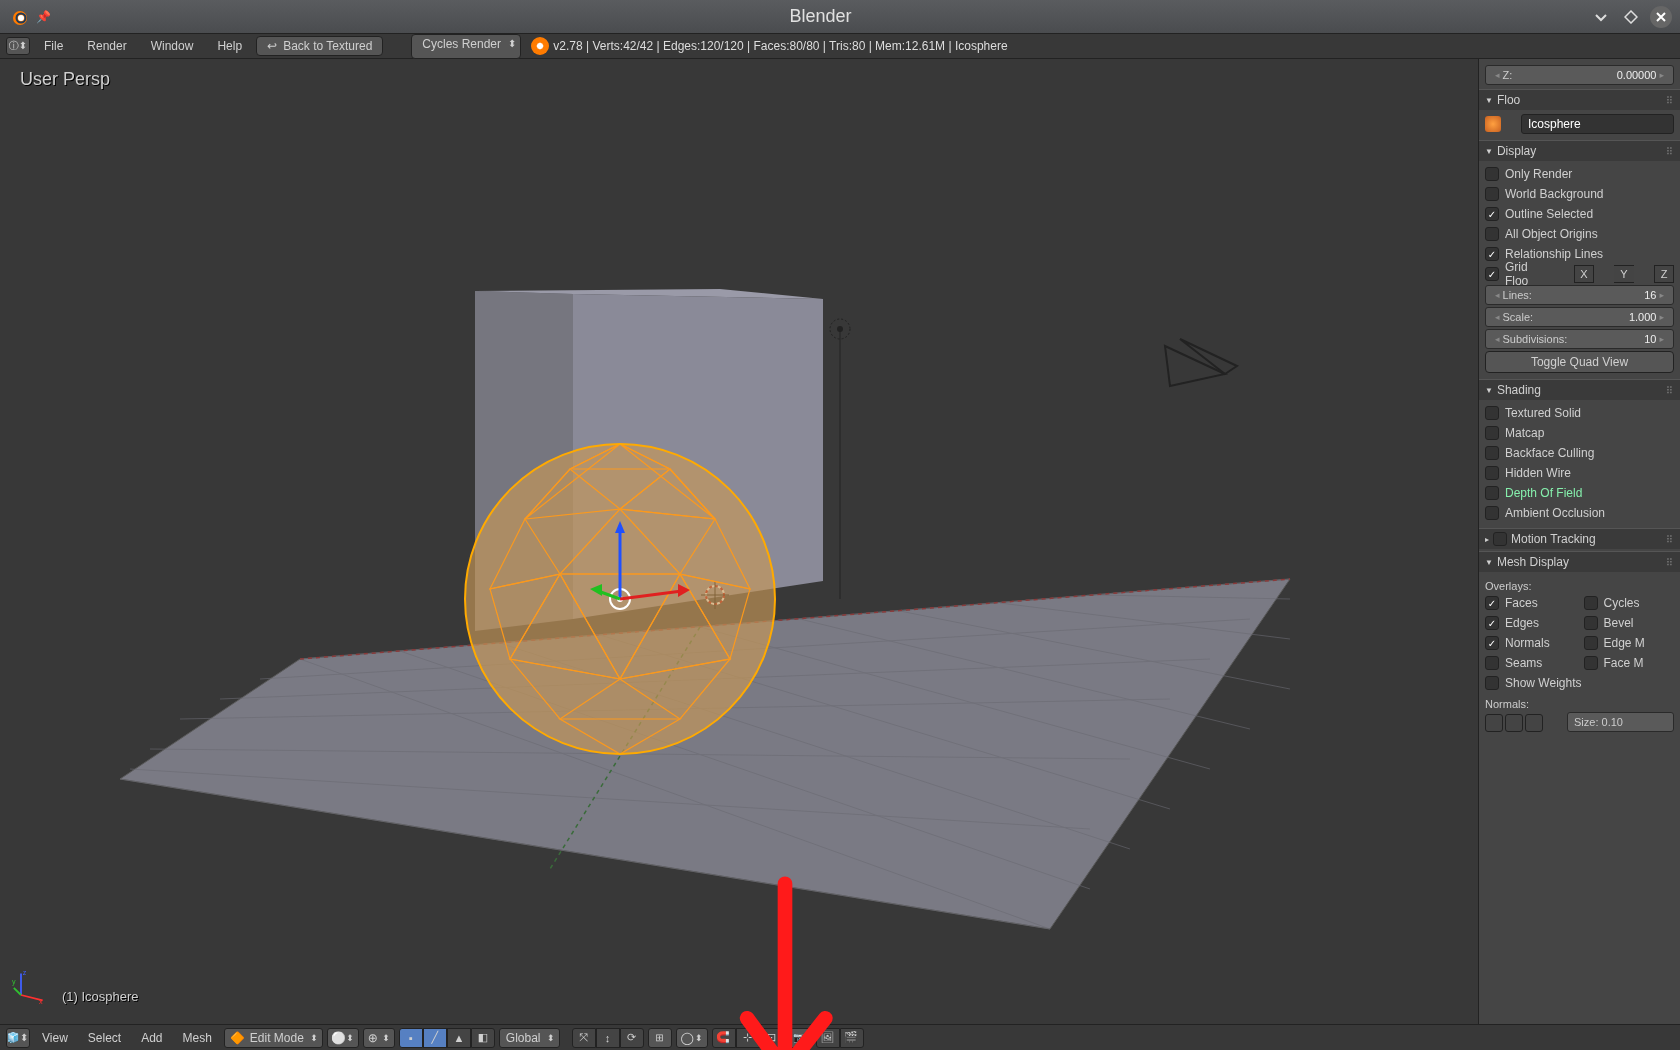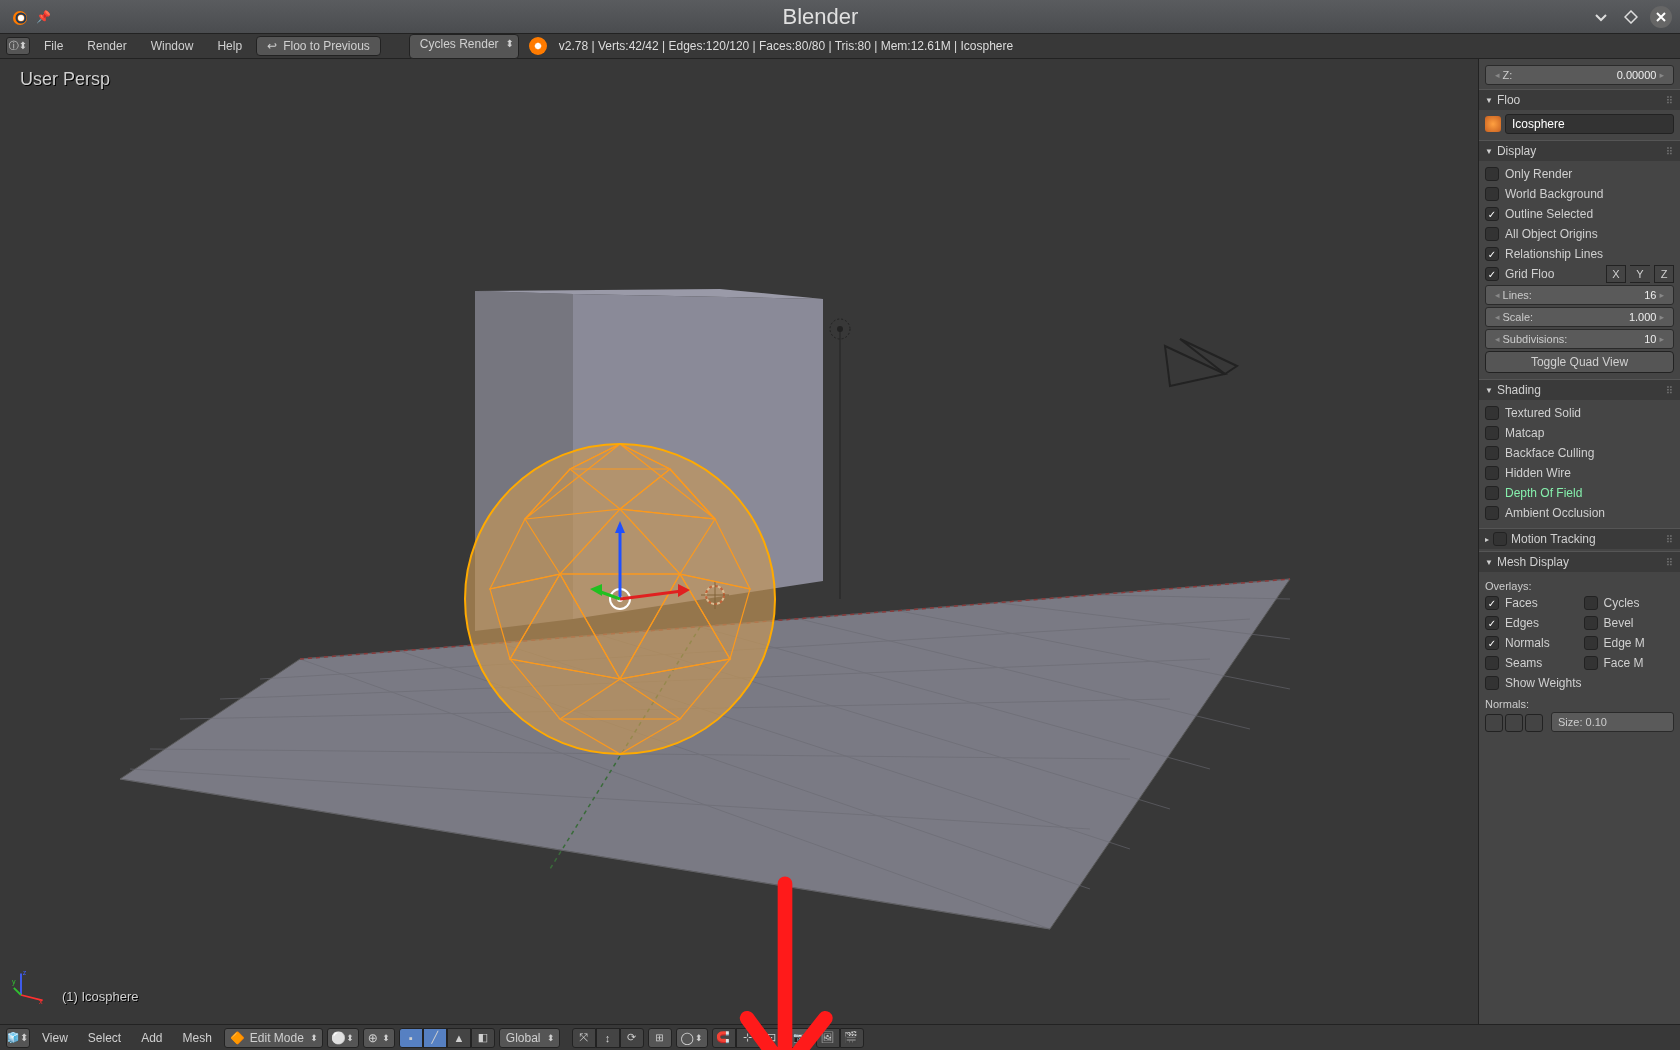--- a/index.html
+++ b/index.html
@@ -1,34 +1,34 @@
 <!DOCTYPE html>
 <html><head>
 <meta charset="utf-8">
 <style>
 *{margin:0;padding:0;box-sizing:border-box;font-family:Arial,Helvetica,sans-serif;user-select:none}
 body{width:1680px;height:1050px;background:#383838;overflow:hidden;font-size:12px;color:#d0d0d0}
 
 
 .titlebar{height:34px;background:linear-gradient(#5a5c5f,#4a4c4f);display:flex;align-items:center;padding:0 8px;border-bottom:1px solid #222}
 .titlebar .left-icons{display:flex;gap:8px;align-items:center}
-.titlebar .title{flex:1;text-align:center;font-size:22px;color:#e0e0e0}
+.titlebar .title{flex:1;text-align:center;font-size:18px;color:#e0e0e0}
 .titlebar .right-icons{display:flex;gap:8px;align-items:center}
 .win-btn{width:22px;height:22px;display:flex;align-items:center;justify-content:center;cursor:pointer;color:#d0d0d0;border-radius:11px}
 .win-btn.close{background:#666}
 
 
 .infobar{height:25px;background:#383838;display:flex;align-items:center;padding:0 6px;gap:4px;border-bottom:1px solid #222}
 .ib-icon{width:24px;height:18px;background:#555;border:1px solid #222;border-radius:3px;display:flex;align-items:center;justify-content:center;font-size:10px;cursor:pointer}
 .ib-menu{padding:0 10px;height:18px;display:flex;align-items:center;cursor:pointer;font-size:12px}
 .back-btn{background:#555;border:1px solid #222;border-radius:4px;padding:2px 10px;display:flex;align-items:center;gap:6px;cursor:pointer;font-size:12px}
 .engine-sel{background:#555;border:1px solid #222;border-radius:4px;padding:2px 14px 7px 10px;display:flex;align-items:center;cursor:pointer;font-size:12px;position:relative;min-width:110px}
 .engine-sel::after{content:"⬍";position:absolute;right:4px;font-size:10px}
 .blender-logo{width:18px;height:18px;background:radial-gradient(circle,#fff 20%,#ff7b00 30% 70%,#1e3a5a 80%);border-radius:50%;margin-left:6px}
-.stats{margin-left:8px;font-size:12px;color:#ddd}
+.stats{font-size:12px;color:#ddd}
 
 
 .main{display:flex;height:calc(100% - 59px - 26px)}
 .viewport{flex:1;position:relative;background:#383838}
 .user-persp{position:absolute;top:10px;left:20px;font-size:18px;text-shadow:1px 1px #000}
 .obj-name{position:absolute;bottom:20px;left:62px;font-size:13px;text-shadow:1px 1px #000}
 .axis-gizmo{position:absolute;bottom:20px;left:12px;width:36px;height:36px}
 
 
 .canvas3d{position:absolute;top:0;left:0;width:100%;height:100%}
@@ -41,21 +41,21 @@
 .np-section{margin-bottom:2px}
 .np-header{background:#3a3a3a;padding:3px 6px;display:flex;align-items:center;gap:4px;cursor:pointer;border-top:1px solid #555;font-size:12px}
 .np-header .tri{font-size:8px}
 .np-header .drag{margin-left:auto;color:#777;letter-spacing:1px;font-size:10px}
 .np-body{padding:4px 6px;display:flex;flex-direction:column;gap:2px}
 .np-field{background:#5a5a5a;border:1px solid #2a2a2a;border-radius:3px;height:20px;display:flex;align-items:center;padding:0 6px;font-size:11px;position:relative}
 .np-field .lbl{color:#ccc}
 .np-field .val{margin-left:auto;color:#eee}
 .np-field .arr{color:#888;font-size:9px;padding:0 3px}
 .np-text{background:#333;border:1px solid #222;border-radius:3px;height:20px;display:flex;align-items:center;padding:0 6px;font-size:12px;color:#fff;flex:1}
-.np-row{display:flex;gap:4px;align-items:center}
+.np-row{display:flex;gap:20px;align-items:center}
 .np-check{display:flex;align-items:center;gap:6px;height:18px;font-size:12px;cursor:pointer}
 .np-check .box{width:14px;height:14px;border:1px solid #222;border-radius:3px;background:#333;display:flex;align-items:center;justify-content:center;font-size:10px;color:#fff}
 .np-check .box.on::after{content:"✓"}
 .np-check.dim{color:#86efac}
 .np-btn{background:#555;border:1px solid #222;border-radius:4px;height:22px;display:flex;align-items:center;justify-content:center;cursor:pointer;font-size:12px}
 .xyz-btn{width:20px;height:18px;background:#444;border:1px solid #222;display:flex;align-items:center;justify-content:center;font-size:11px;cursor:pointer}
 .xyz-btn.mid{border-left:none;border-right:none}
 .obj-icon{width:16px;height:16px;background:radial-gradient(#ffa040,#c86020);border-radius:3px}
 .grid2{display:grid;grid-template-columns:1fr 1fr;gap:2px 8px}
 .small-label{font-size:11px;color:#ccc;margin-top:4px}
@@ -113,21 +113,21 @@
 </div>
 
 <div class="infobar">
   <div class="ib-icon">ⓘ⬍</div>
   <div class="ib-menu">File</div>
   <div class="ib-menu">Render</div>
   <div class="ib-menu">Window</div>
   <div class="ib-menu">Help</div>
   <div class="back-btn">
     <span>↩</span>
-    <span>Floo to Previous</span>
+    <span>Back to Textured</span>
   </div>
   <div style="width:20px"></div>
   <div class="engine-sel">
     <span>Cycles Render</span>
   </div>
   <div class="blender-logo"></div>
   <div class="stats">v2.78 | Verts:42/42 | Edges:120/120 | Faces:80/80 | Tris:80 | Mem:12.61M | Icosphere</div>
 </div>
 
 <div class="main">

